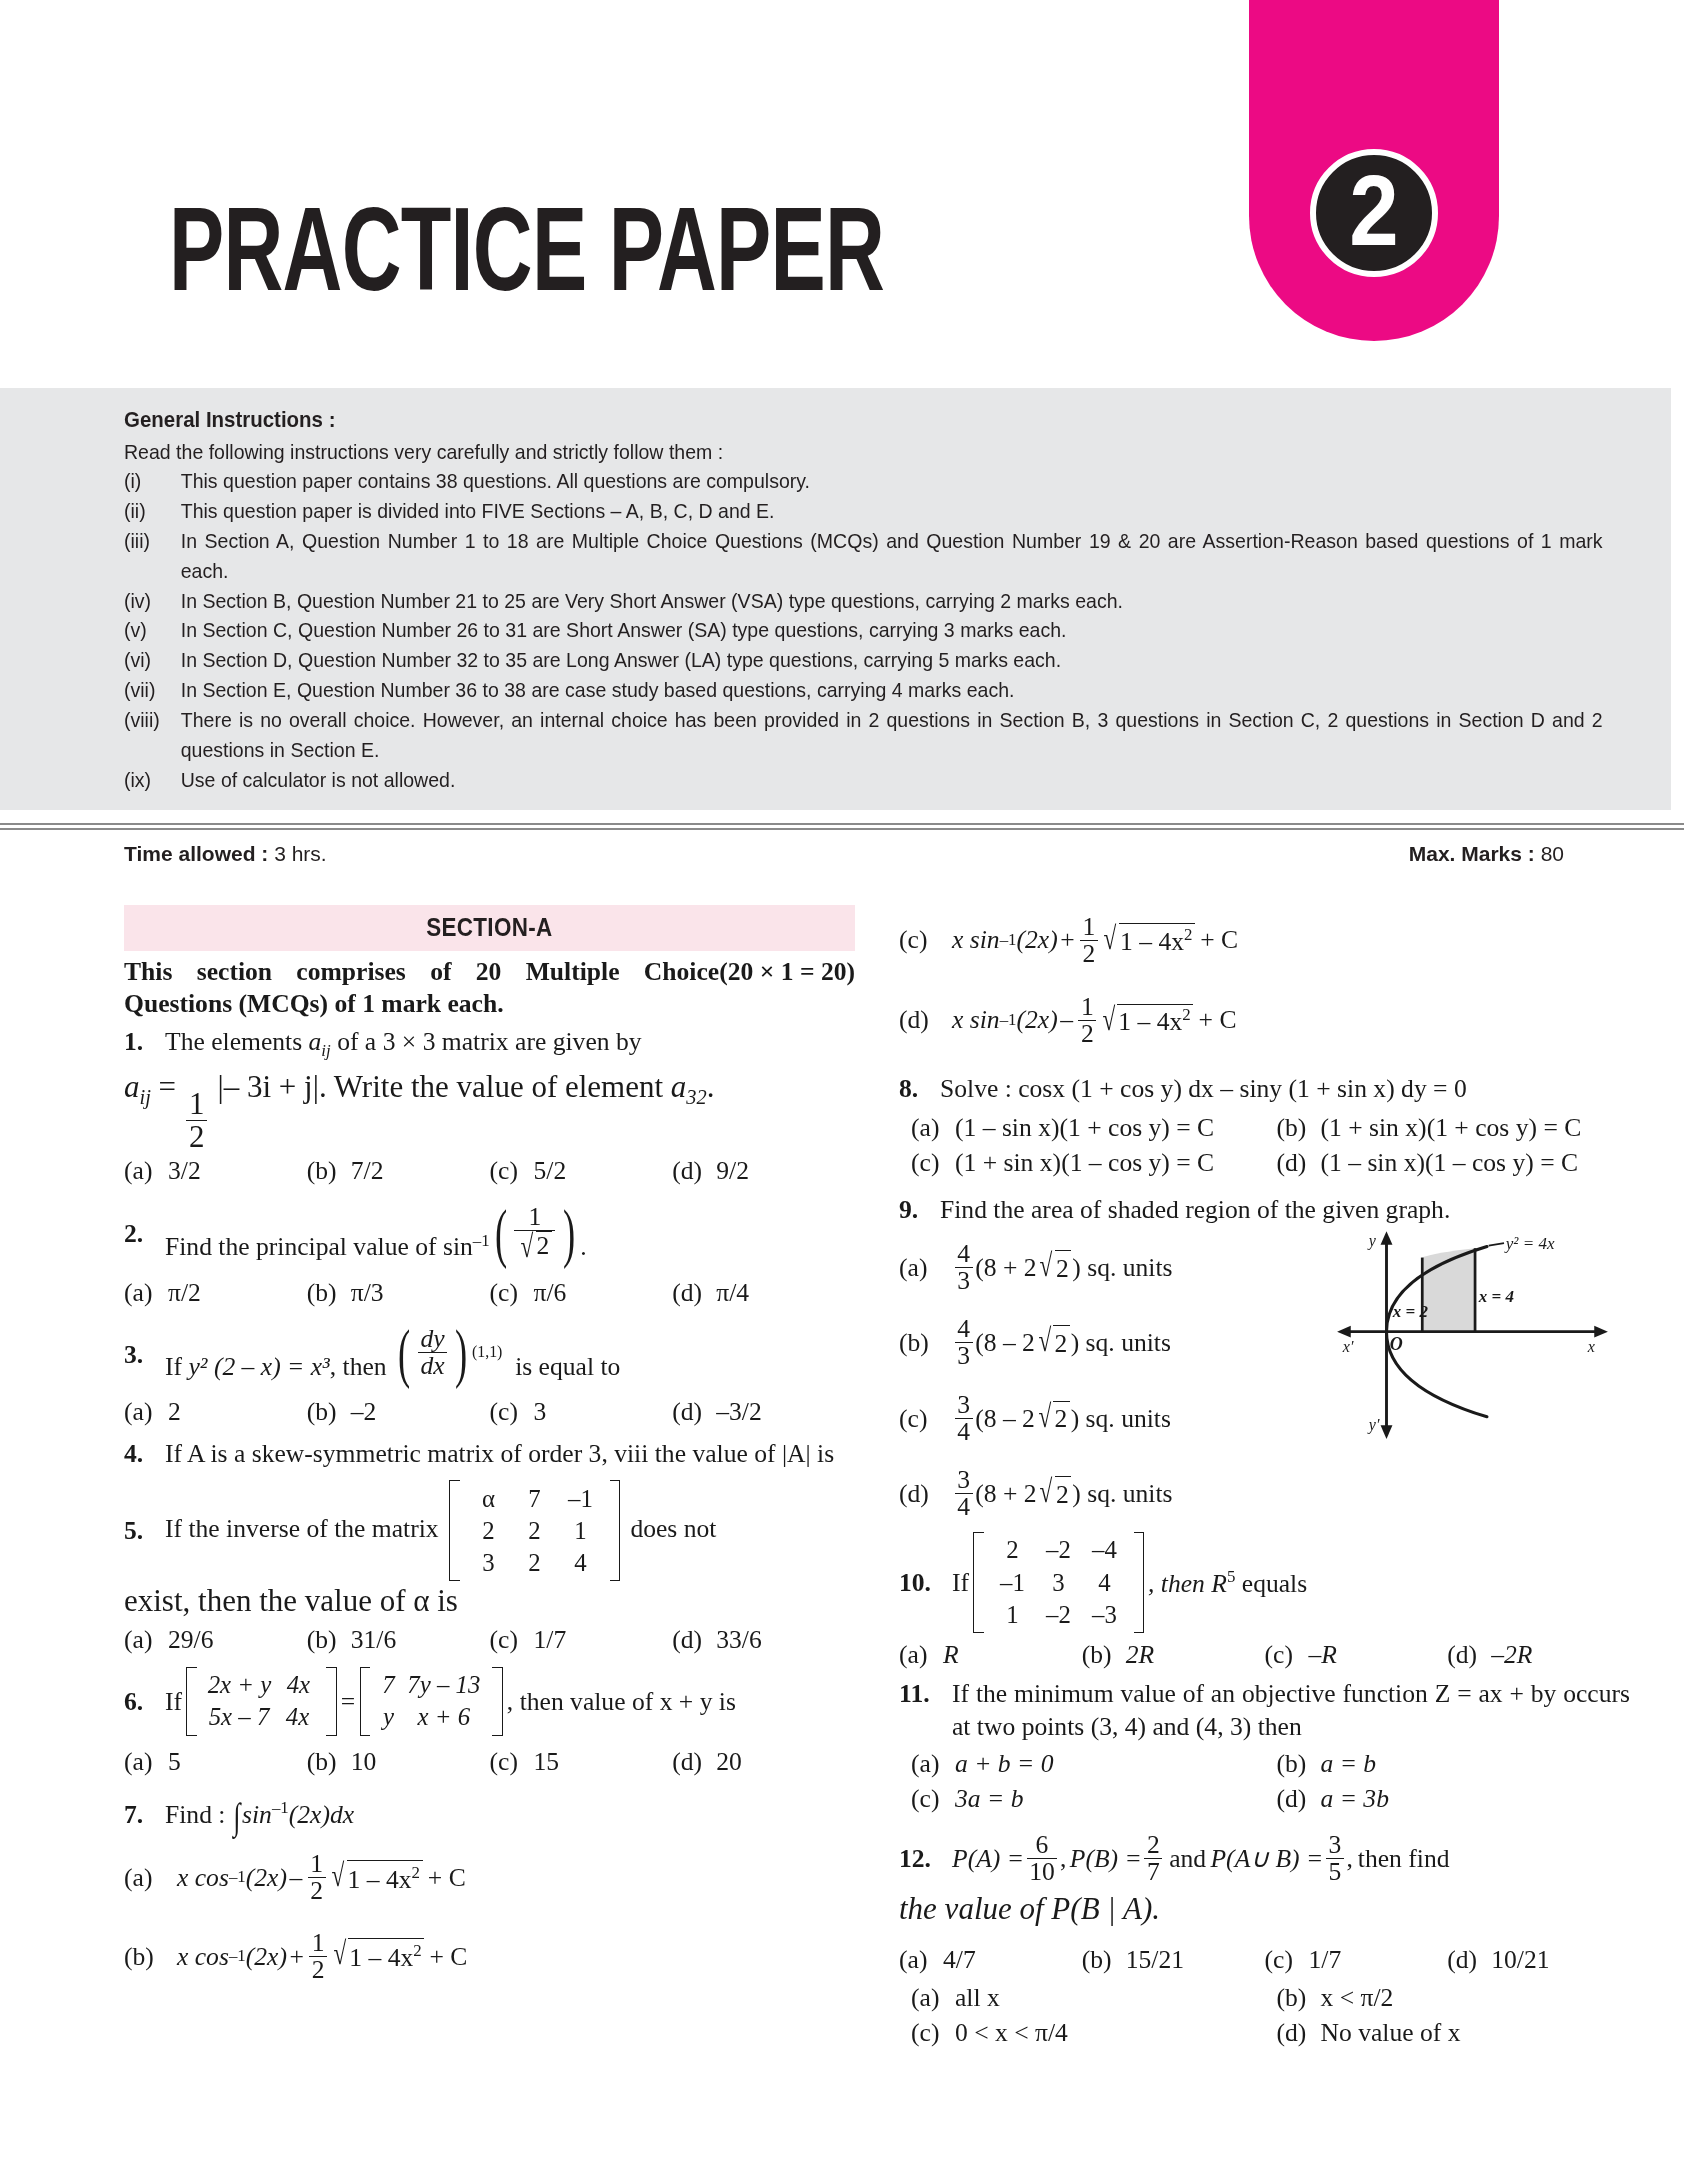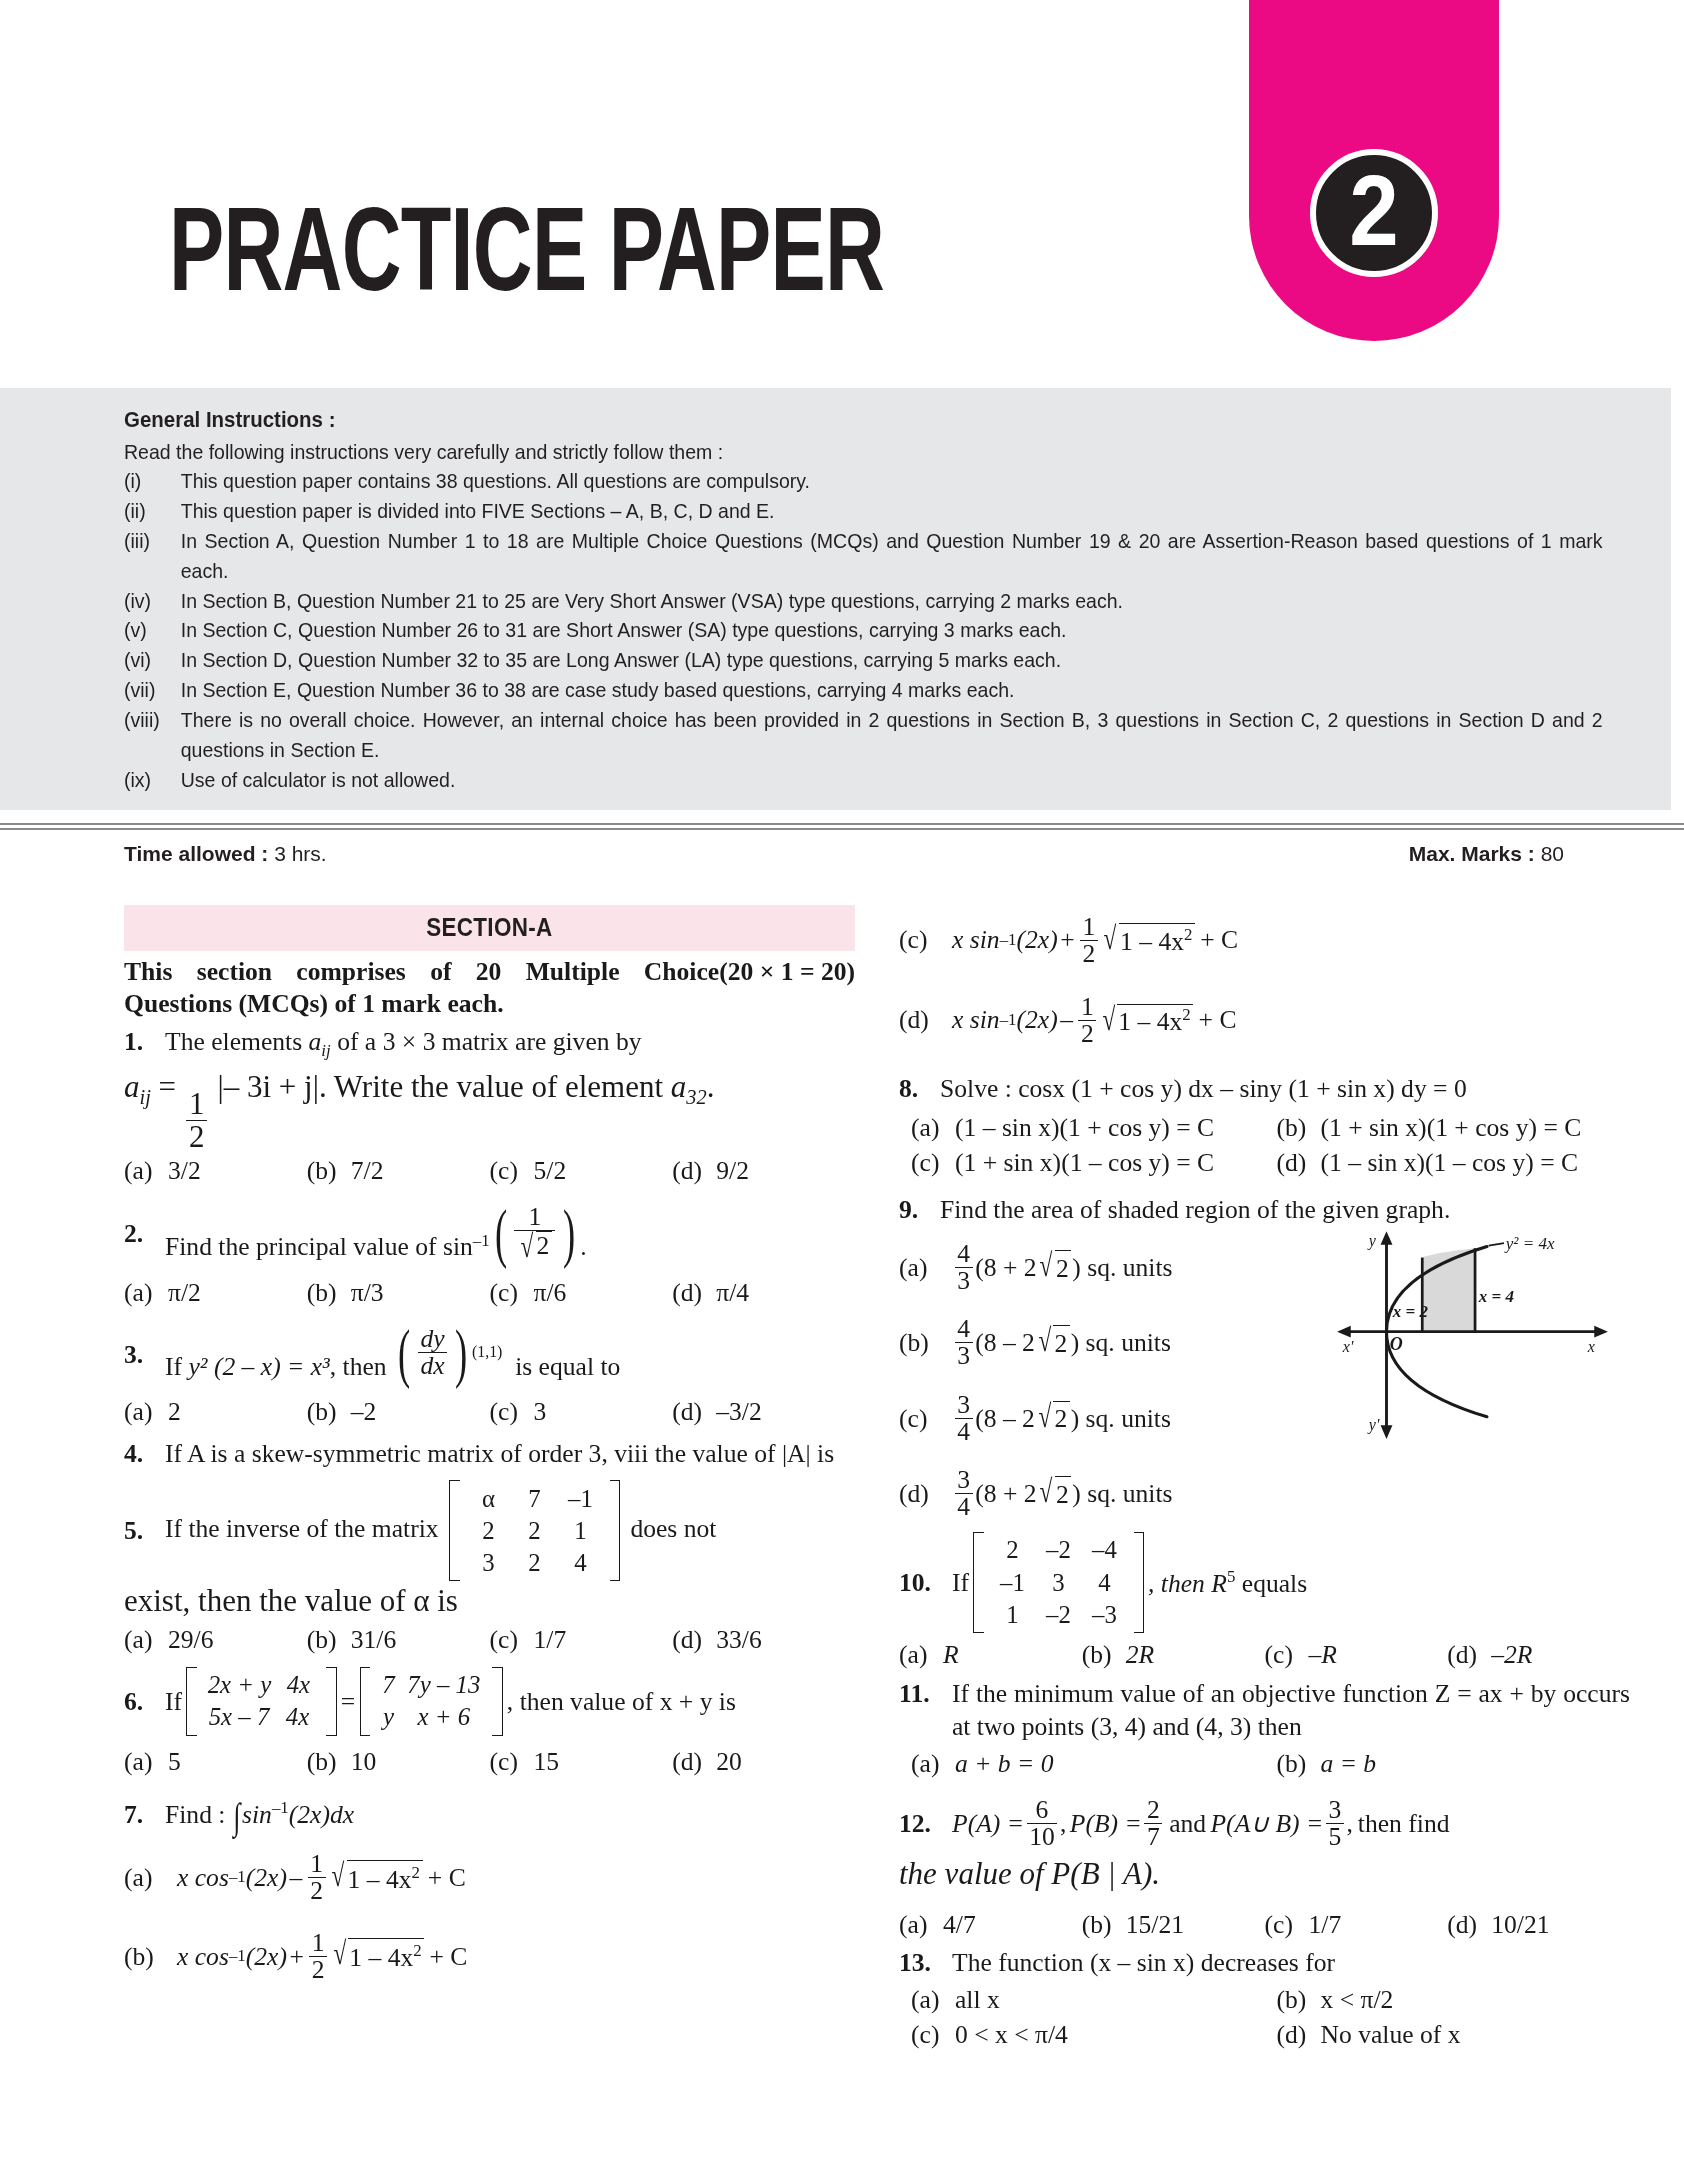--- a/index.html
+++ b/index.html
@@ -666,20 +666,24 @@
   </div>
 
   <div class="q" style="margin-top:5.1px;">
     <div class="q-head">
       <span class="q-num" style="min-width:53px;">11.</span>
       <span class="q-body q-just">If the minimum value of an objective function Z = ax + by occurs at two points (3, 4) and (4, 3) then</span>
     </div>
     <div class="opts opts2" style="margin-top:3.4px;">
       <div><span class="optlbl">(a)</span><i>a + b = 0</i></div>
       <div><span class="optlbl">(b)</span><i>a = b</i></div>
+    </div>
+    <div class="opts opts2">
+      <div><span class="optlbl">(c)</span><i>3a = b</i></div>
+      <div><span class="optlbl">(d)</span><i>a = 3b</i></div>
     </div>
   </div>
 
   <div class="q" style="margin-top:17px;">
     <div class="q-head" style="align-items:center;">
       <span class="q-num" style="min-width:53px;">12.</span>
       <span class="q-body" style="display:flex;align-items:center;flex-wrap:nowrap;">
         <i>P(A) =</i>
         <span class="frac">
               <span class="n">6</span>
@@ -702,24 +706,20 @@
     <div class="q-cont" style="margin-top:3.4px;"><i>the value of P(B | A).</i></div>
     <div class="opts opts4" style="margin-top:14px;">
       <div><span class="optlbl">(a)</span><span>4/7</span></div>
       <div><span class="optlbl">(b)</span><span>15/21</span></div>
       <div><span class="optlbl">(c)</span><span>1/7</span></div>
       <div><span class="optlbl">(d)</span><span>10/21</span></div>
     </div>
   </div>
 
   <div class="q" style="margin-top:5.1px;">
-    <div class="q-head">
-      <span class="q-num" style="min-width:53px;">13.</span>
-      <span class="q-body">The function (x – sin x) decreases for</span>
-    </div>
     <div class="opts opts2" style="margin-top:3.4px;">
       <div><span class="optlbl">(a)</span><span>all x</span></div>
       <div><span class="optlbl">(b)</span><span>x &lt; π/2</span></div>
     </div>
     <div class="opts opts2">
       <div><span class="optlbl">(c)</span><span>0 &lt; x &lt; π/4</span></div>
       <div><span class="optlbl">(d)</span><span>No value of x</span></div>
     </div>
   </div>
 

